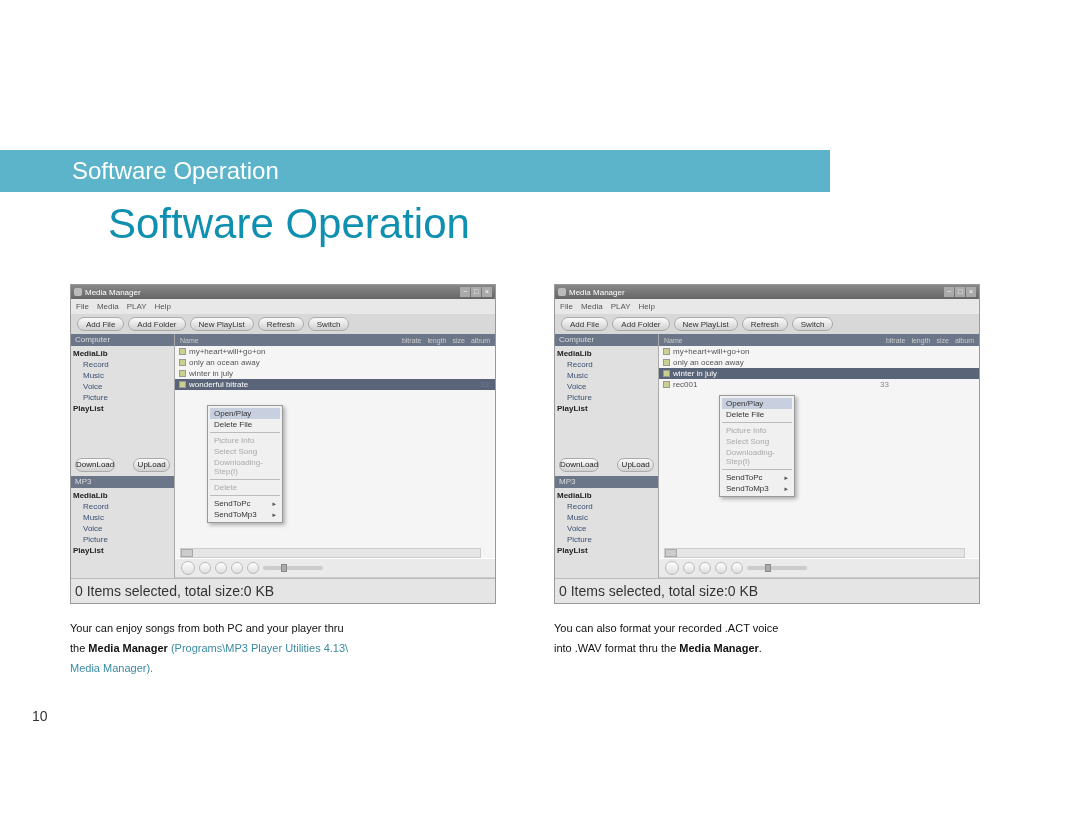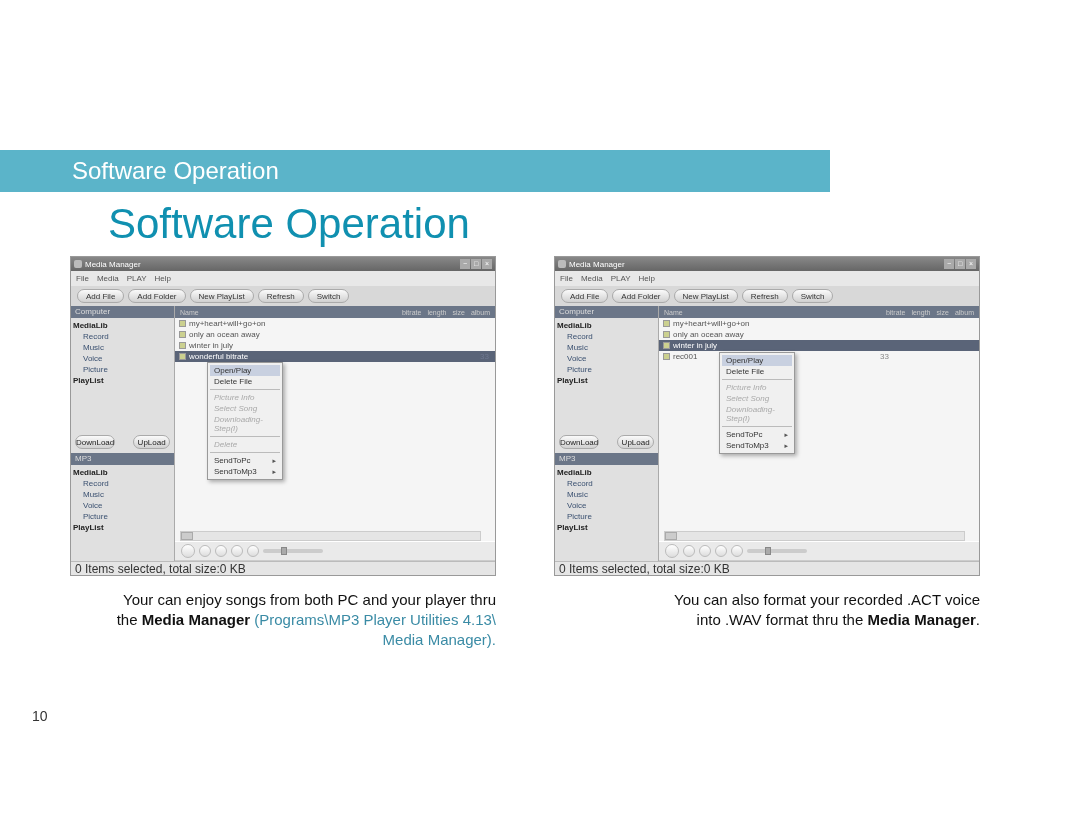--- a/index.html
+++ b/index.html
@@ -32,21 +32,21 @@
     position: absolute;
     top: 200px;
     left: 108px;
     font-size: 42px;
     color: #1090b0;
     font-family: "Century Gothic", "Futura", sans-serif;
     font-weight: 300;
   }
   .content-area {
     position: absolute;
-    top: 256px;
+    top: 284px;
     left: 70px;
     width: 910px;
     display: flex;
     gap: 58px;
   }
   .col { width: 428px; }
   .app-window {
     width: 100%;
     height: 320px;
     background: #e0e0e0;
@@ -177,30 +177,31 @@
   .list-row .icon { width: 7px; height: 7px; background: #cbd08f; border: 1px solid #999; }
   .list-row.sel { background: #5a6478; color: #fff; }
   .context-menu {
     position: absolute;
     background: #f0f0f0;
     border: 1px solid #999;
     box-shadow: 2px 2px 4px rgba(0,0,0,0.3);
     font-size: 8px;
     padding: 2px;
     width: 76px;
+    margin-top: 15px;
   }
   .cm-item {
     padding: 1px 4px;
     color: #333;
     display: flex;
     justify-content: space-between;
     align-items: center;
   }
   .cm-item.hl { background: #c8d0e0; }
-  .cm-item.disabled { color: #aaa; font-style: italic; }
+  .cm-item.disabled { color: #aaa; }
   .cm-sep { height: 1px; background: #bbb; margin: 2px 0; }
   .arrow { font-size: 7px; color: #555; }
   .player-ctrl {
     height: 20px;
     border-top: 1px solid #fff;
     border-bottom: 1px solid #ccc;
     background: #eaeaea;
     display: flex;
     align-items: center;
     padding: 0 6px;
@@ -224,33 +225,32 @@
     width: 6px; height: 8px;
     background: #aaa;
     position: absolute;
     top: -2px;
     border: 1px solid #888;
   }
   .statusbar {
     height: 14px;
     background: #e5e5e5;
     border-top: 1px solid #bbb;
-    font-size: 12px;
+    font-size: 14px;
     color: #333;
     display: flex;
     align-items: center;
-    padding: 1px 4px;
+    padding: 12px 4px;
   }
   .caption {
     margin-top: 14px;
-    font-size: 15px;
+    font-size: 11px;
     line-height: 20px;
     color: #111;
     font-family: Verdana, Arial, sans-serif;
-    text-align: right;
   }
   .caption strong { font-weight: bold; }
   .caption .path { color: #3a8ba5; }
   .page-number {
     position: absolute;
     left: 32px;
     top: 708px;
     font-size: 14px;
     color: #333;
   }

